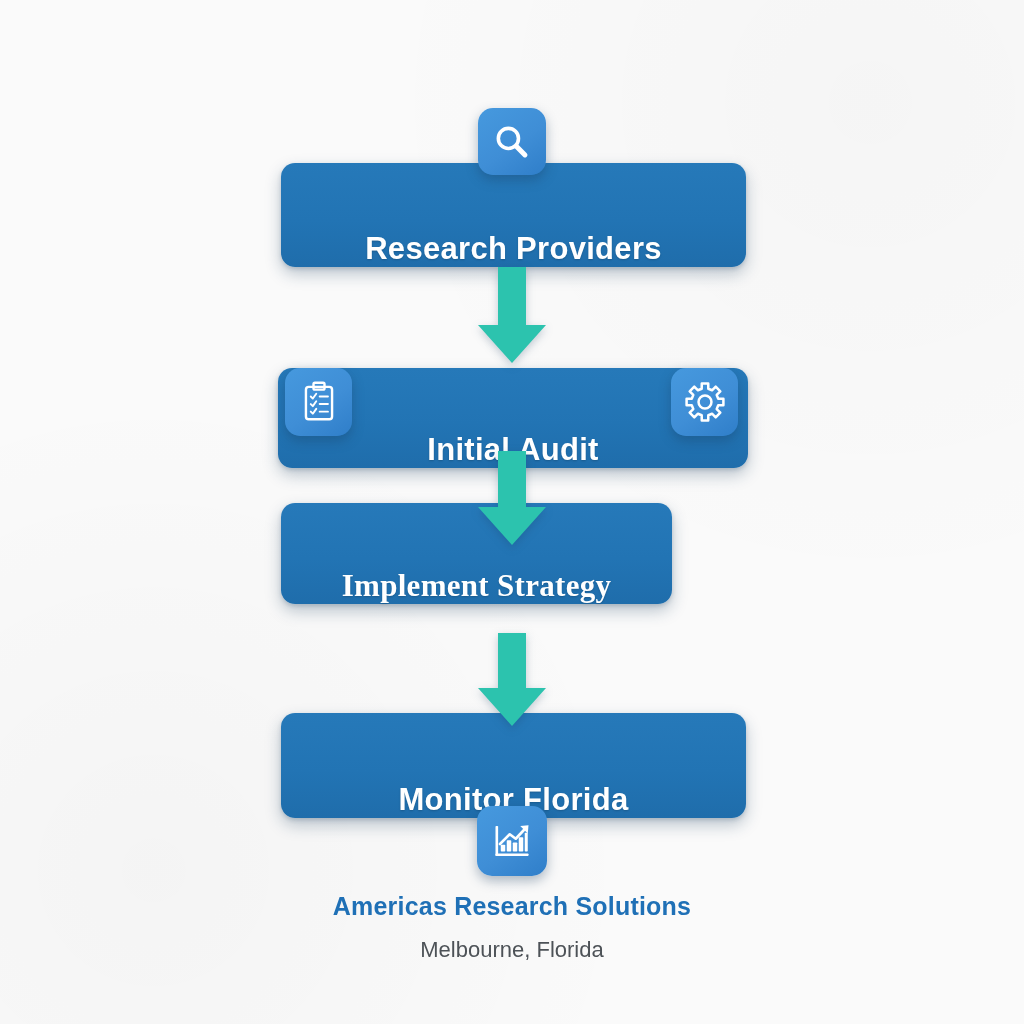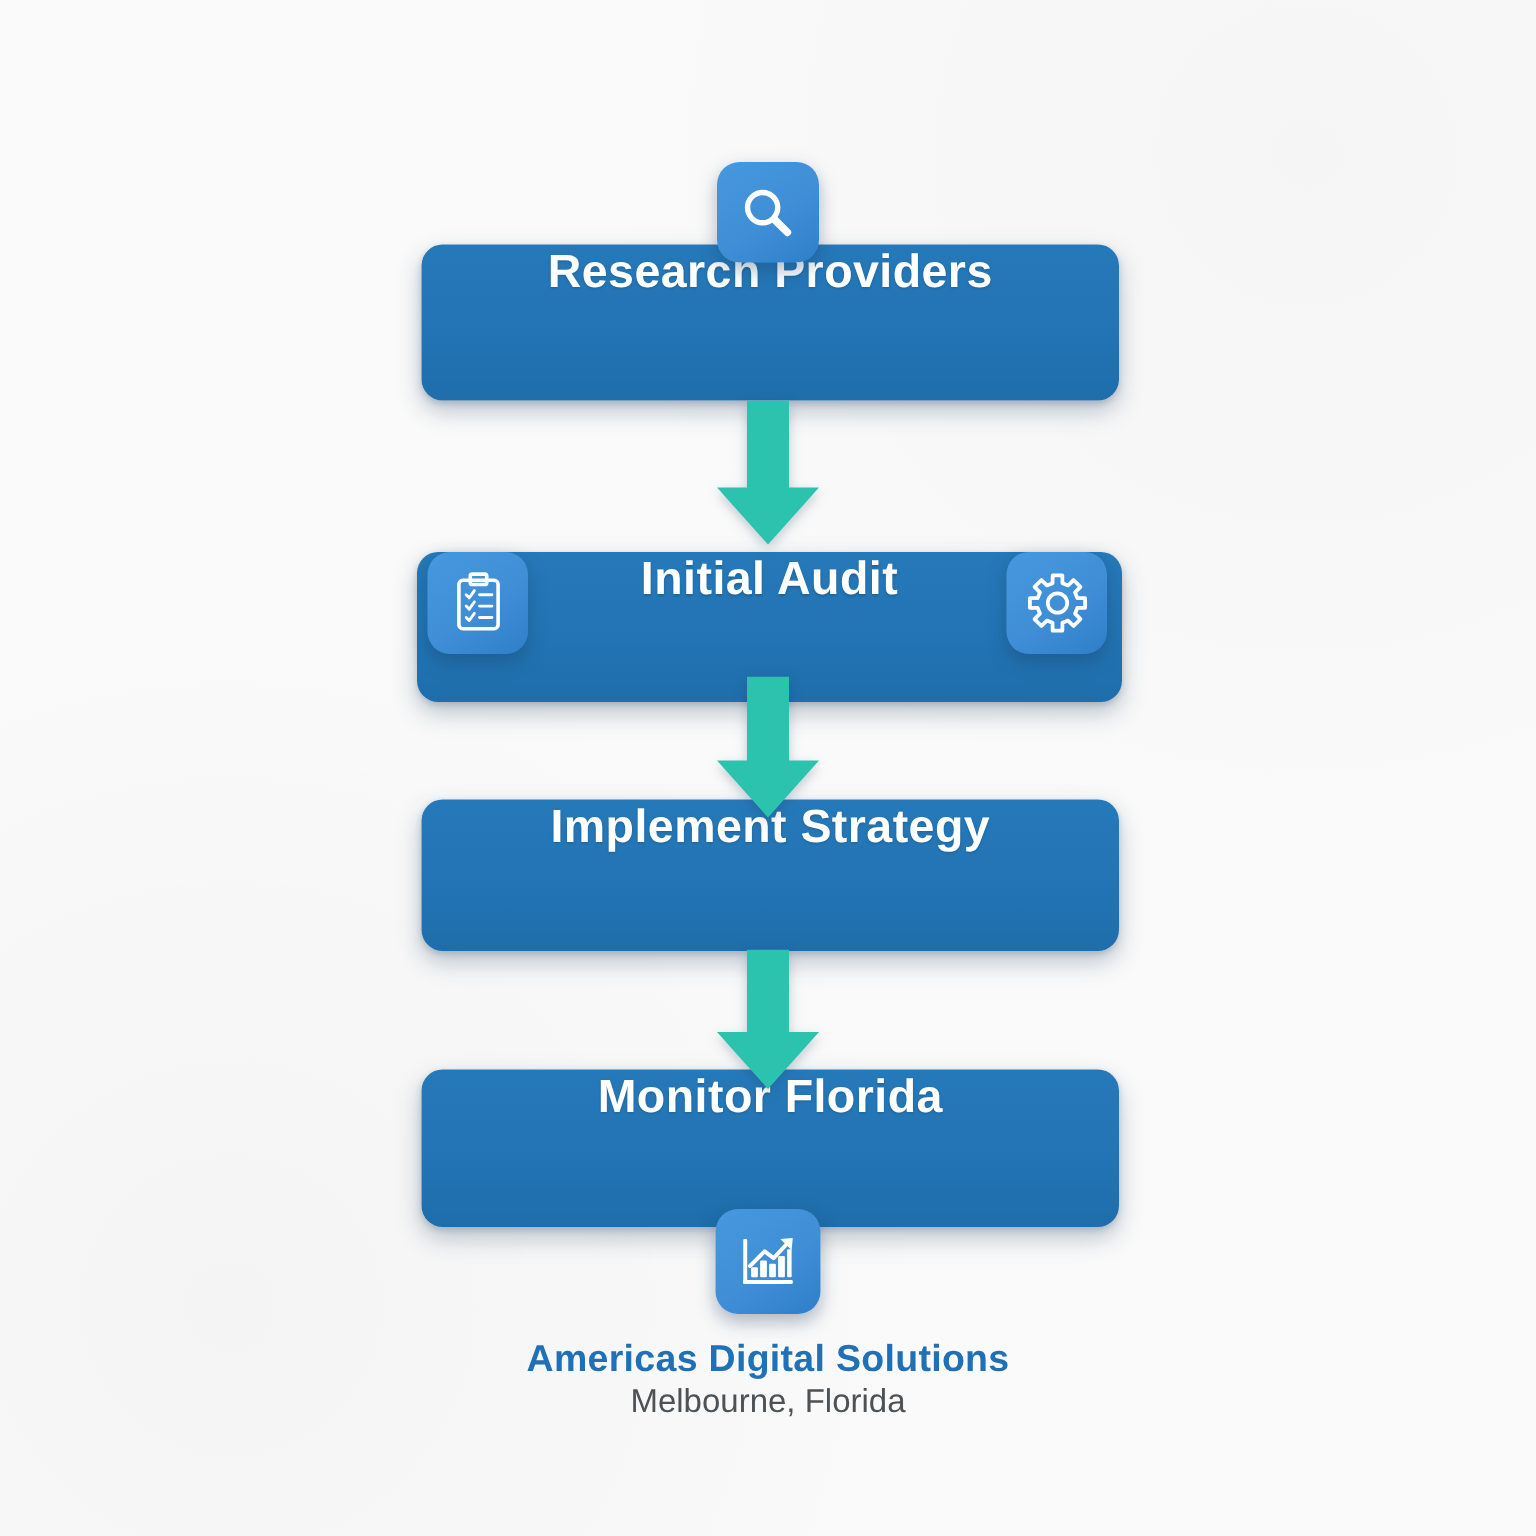--- a/index.html
+++ b/index.html
@@ -16,21 +16,21 @@
       radial-gradient(circle at 85% 10%, rgba(0,0,0,0.02), transparent 40%),
       var(--bg, #fafafa);
     overflow: hidden;
   }
   .box {
     position: absolute;
     background: linear-gradient(180deg, #2679b9 0%, var(--box-blue, #2274b4) 55%, #1f6dab 100%);
     border-radius: 14px;
     box-shadow: 0 7px 16px rgba(25, 60, 95, 0.28), 0 2px 4px rgba(25, 60, 95, 0.18);
     display: flex;
-    align-items: flex-start;
+    align-items: flex-end;
     justify-content: center;
     z-index: 2;
   }
   .box .label {
     color: var(--label-white, #ffffff);
     font-size: 31px;
     font-weight: bold;
     letter-spacing: 0.3px;
     text-shadow: 0 1px 2px rgba(0,0,0,0.18);
   }
@@ -56,27 +56,27 @@
     width: 1024px;
     text-align: center;
   }
   .footer-company {
     font-size: 25px;
     font-weight: bold;
     color: var(--footer-blue, #1f70b6);
     letter-spacing: 0.2px;
   }
   .footer-location {
-    margin-top: 0;
+    margin-top: 16px;
     font-size: 22px;
     color: var(--footer-gray, #4d5257);
   }
   #box1 { left: 281px; top: 163px; width: 465px; height: 104px; }
   #box2 { left: 278px; top: 352px; width: 470px; height: 100px; margin-top: 16px; }
-  #box3 { left: 281px; top: 533px; width: 465px; height: 101px; }
+  #box3 { left: 281px; top: 503px; width: 391px; height: 101px; font-family: Liberation Serif, serif; }
   #box4 { left: 281px; top: 713px; width: 465px; height: 105px; }
   #badge-search    { left: 478px; top: 108px; width: 68px; height: 67px; }
   #badge-clipboard { left: 285px; top: 368px; width: 67px; height: 68px; }
   #badge-gear      { left: 671px; top: 368px; width: 67px; height: 68px; }
   #badge-chart     { left: 477px; top: 806px; width: 70px; height: 70px; }
   #arrow1 { left: 476px; top: 267px; }
   #arrow2 { left: 476px; top: 451px; }
   #arrow3 { left: 476px; top: 633px; }
   #footer-block { top: 892px; }
 </style>
@@ -146,17 +146,17 @@
       <rect x="25" y="31" width="6" height="15" rx="1"></rect>
       <rect x="33" y="34" width="6" height="12" rx="1"></rect>
       <rect x="41" y="27" width="6" height="19" rx="1"></rect>
       <rect x="49" y="21" width="4" height="25" rx="1"></rect>
       <polyline points="16,36 29,23 37,29 51,14" fill="none" stroke="#ffffff" stroke-width="3.5" stroke-linecap="round" stroke-linejoin="round"></polyline>
       <polygon points="43,12 54,11 53,22"></polygon>
     </svg>
   </div>
 
   <div class="footer" id="footer-block">
-    <div class="footer-company">Americas Digital Solutions</div>
+    <div class="footer-company">Americas Research Solutions</div>
     <div class="footer-location">Melbourne, Florida</div>
   </div>
 
 </div>
 
 </body></html>

